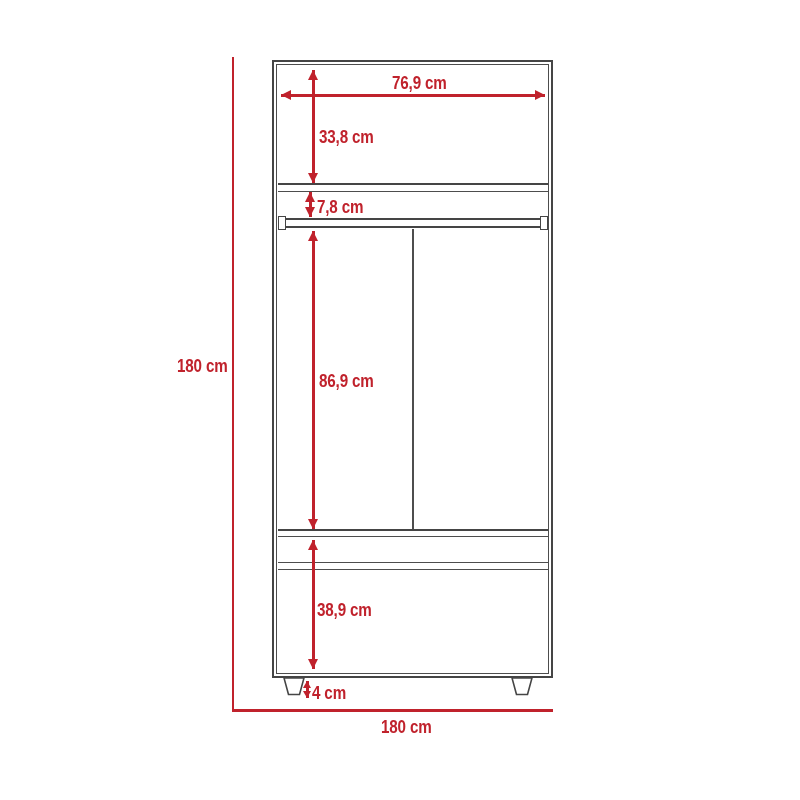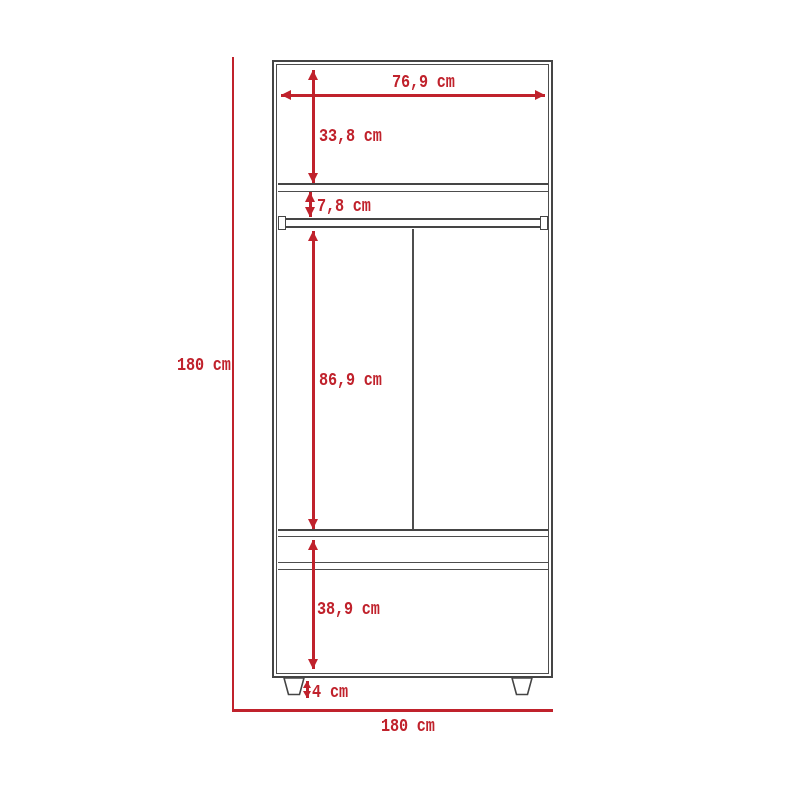--- a/index.html
+++ b/index.html
@@ -1,20 +1,20 @@
 <!DOCTYPE html>
 <html><head>
 <meta charset="utf-8">
 <style>
   html,body{margin:0;padding:0;background:#ffffff;}
   #stage{
     position:relative;
     width:644px;height:800px;
     background:#ffffff;
-    font-family:Liberation Mono, monospace;
+    font-family:Liberation Sans, sans-serif;
     overflow:hidden;
   }
   .abs{position:absolute;}
 
   
   .frame{box-sizing:border-box;background:transparent;}
   .outer{border:2px solid #454545;}
   .inner{border:1.5px solid #4d4d4d;}
   .band{box-sizing:border-box;border-top:2px solid #454545;border-bottom:1.5px solid #4d4d4d;}
   .band.thin{border-top:1.5px solid #4d4d4d;}

